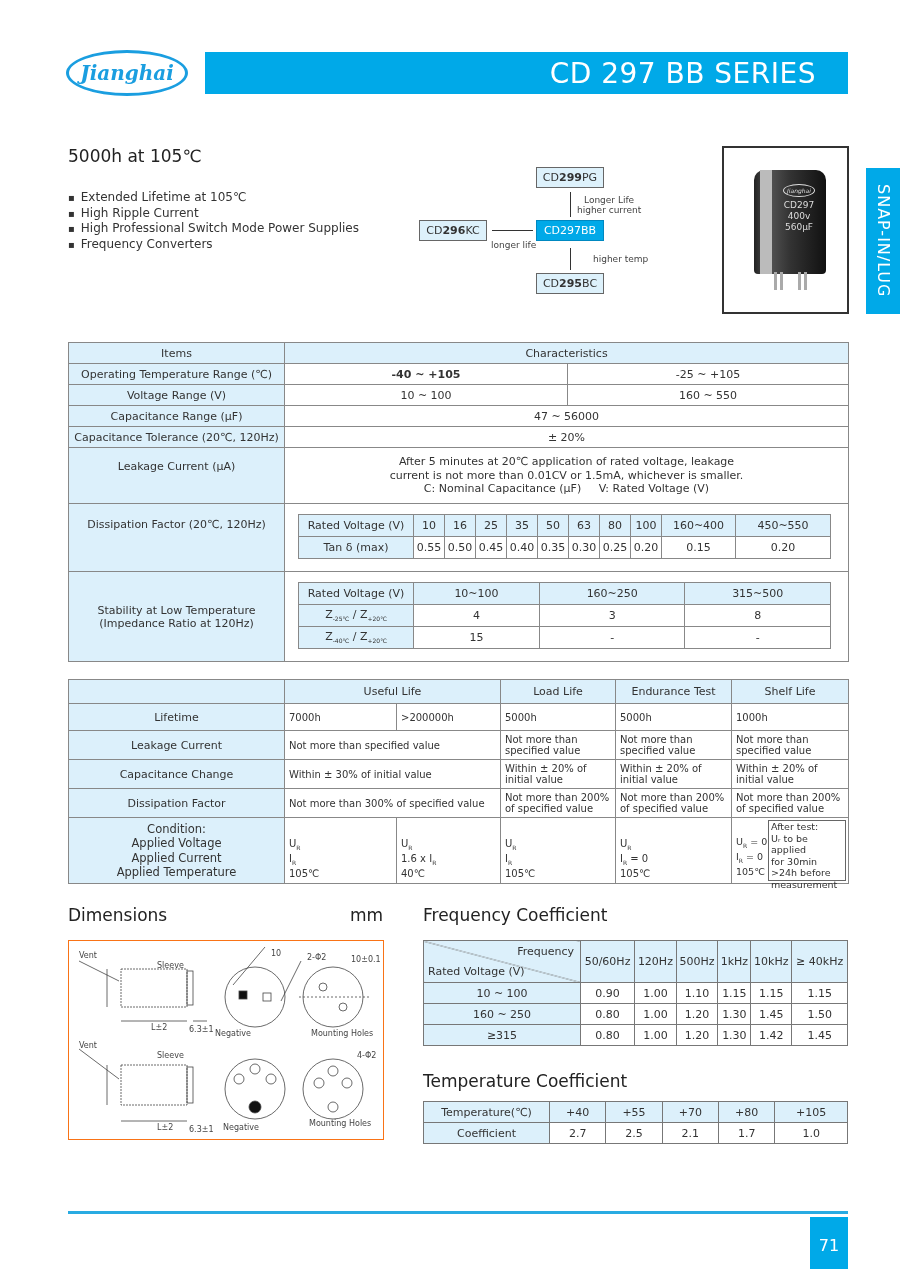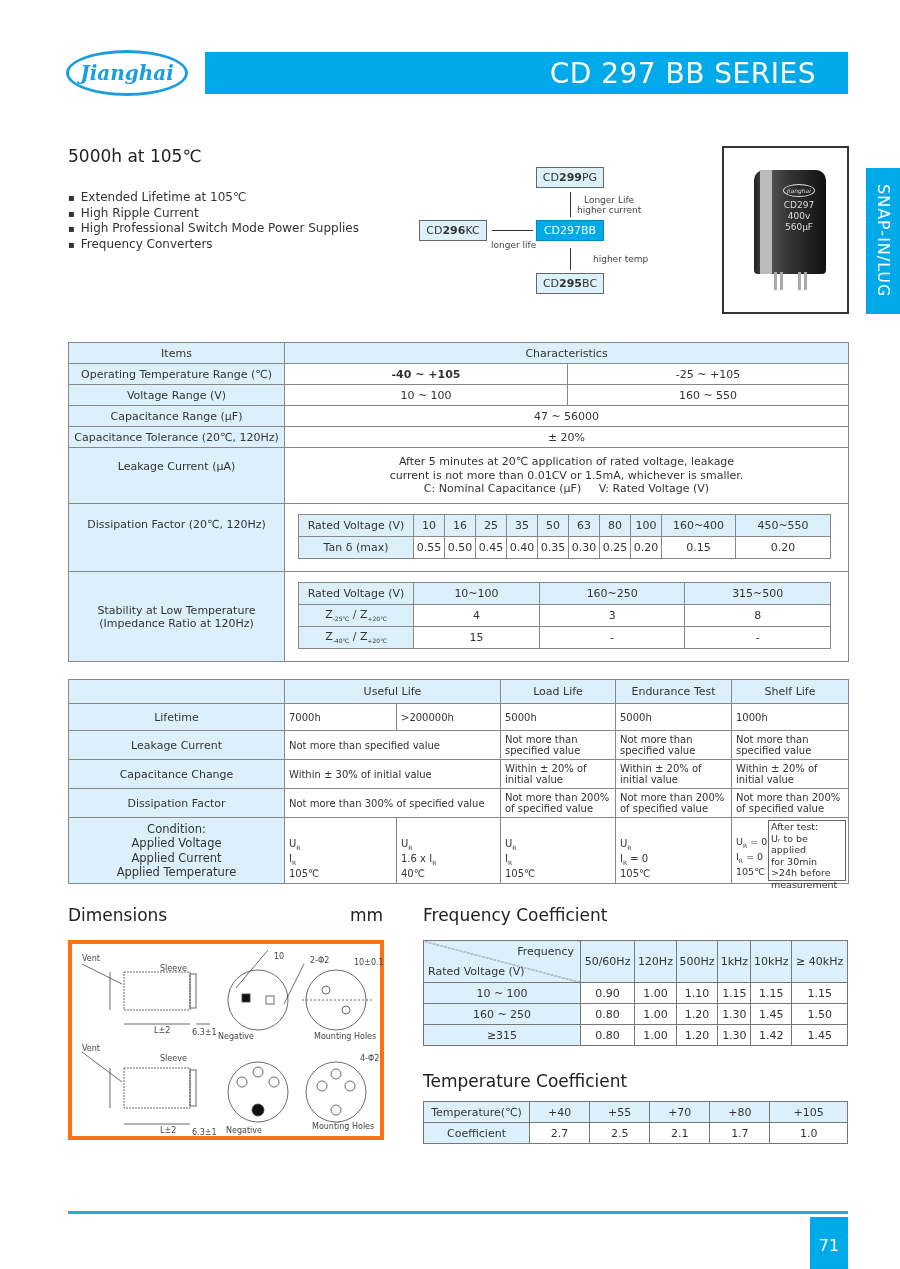--- a/index.html
+++ b/index.html
@@ -23,21 +23,21 @@
   .pin { position: absolute; width: 3px; height: 18px; background: #aaa; top: 124px; }
   table { border-collapse: collapse; }
   .spec td, .life td { border: 1px solid #888; font-size: 11px; }
   .hd { background: #dcf0fb; text-align: center; }
   .c { text-align: center; }
   .spec { position: absolute; left: 68px; top: 342px; width: 781px; }
   .inner td { border: 1px solid #888; font-size: 11px; text-align: center; height: 22px; }
   .life { position: absolute; left: 68px; top: 679px; width: 781px; }
   .life td.l { padding-left: 4px; font-size: 10px; line-height: 11px; }
   .section-h { position: absolute; font-size: 17px; color: #222; }
-  .dimbox { left: 68px; top: 940px; width: 316px; height: 200px; border: 4px solid #f97316; }
+  .dimbox { left: 68px; top: 940px; width: 316px; height: 200px; border: 1px solid #f97316; }
   .freq { position: absolute; left: 423px; top: 940px; width: 425px; }
   .freq td, .temp td { border: 1px solid #777; font-size: 11px; text-align: center; height: 21px; }
   .temp { position: absolute; left: 423px; top: 1101px; width: 425px; }
   .footer-line { left: 68px; top: 1211px; width: 780px; height: 3px; background: #29abe2; }
   .page-num { left: 810px; top: 1217px; width: 38px; height: 52px; background: #00a9e8; color: #fff; font-size: 16px; display: flex; justify-content: center; padding-top: 19px; }
   sub { font-size: 6px; }
 </style>
 </head>
 <body>
 
@@ -393,21 +393,21 @@
     <td>1.42</td>
     <td>1.45</td>
   </tr>
 </tbody>
   </table>
 
 <div class="section-h" style="left:423px;top:1071px;">Temperature Coefficient</div>
 <table class="temp">
   <tbody>
       <tr style="height:18px;">
-    <td class="hd" style="width:106px;text-align:center;">Temperature(℃)</td>
+    <td class="hd" style="width:126px;text-align:center;">Temperature(℃)</td>
     <td class="hd">+40</td>
     <td class="hd">+55</td>
     <td class="hd">+70</td>
     <td class="hd">+80</td>
     <td class="hd">+105</td>
   </tr>
   <tr style="height:18px;">
     <td class="hd">Coefficient</td>
     <td>2.7</td>
     <td>2.5</td>

